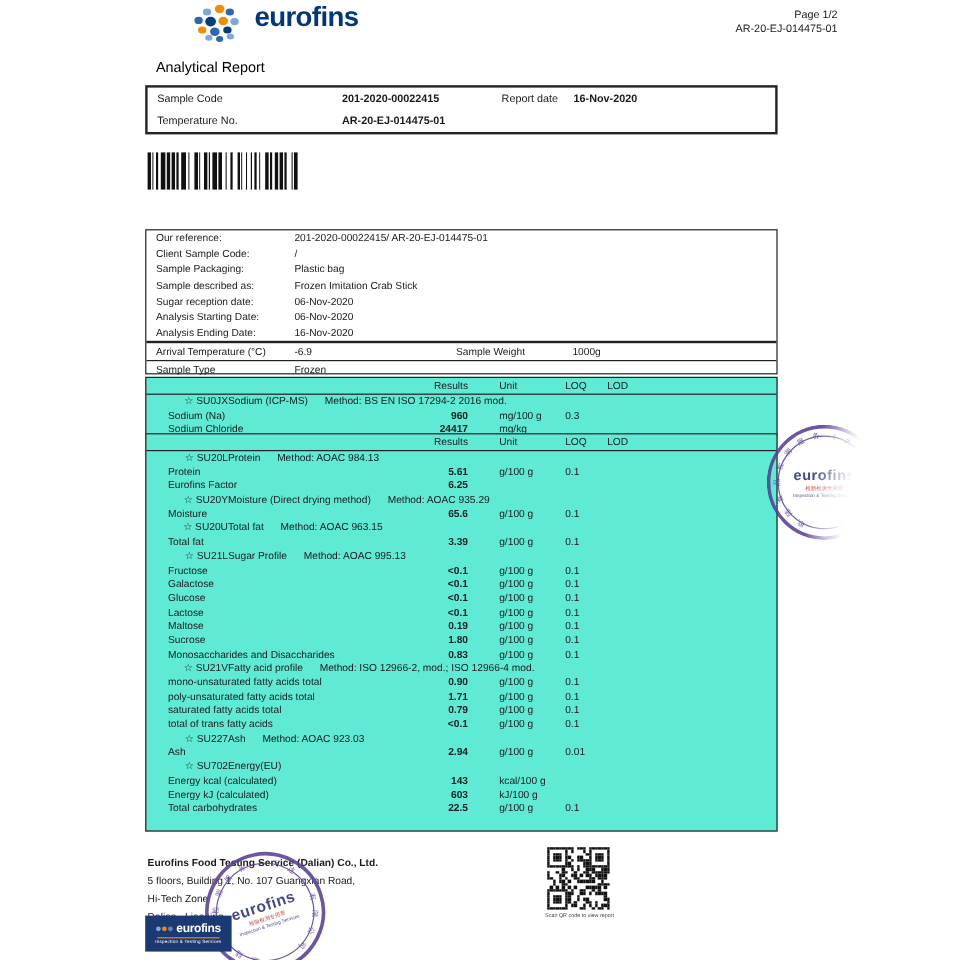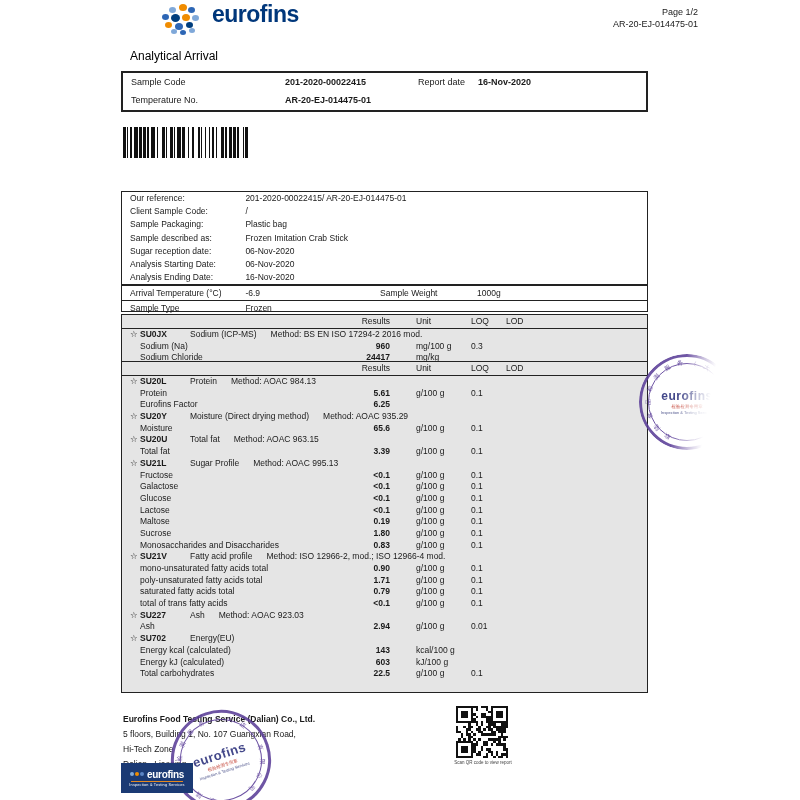--- a/index.html
+++ b/index.html
@@ -28,29 +28,29 @@
   
   .ref-box{position:absolute;left:121px;top:191px;width:525px;height:119px;border:1.5px solid #222;font-size:8.5px;}
   .ref-row{position:relative;height:13.2px;line-height:13.2px;padding-left:8px;}
   .ref-row .lab{display:inline-block;width:113px;}
   .ref-row.thick{border-top:2px solid #222;height:14px;line-height:14px;}
   .ref-row.thin{border-top:1px solid #222;height:14px;line-height:14px;}
   .rf-w-l{position:absolute;left:258px;top:0;}
   .rf-w-v{position:absolute;left:355px;top:0;}
 
   
-  .rtable{position:absolute;left:121px;width:525px;border:1.5px solid #222;background:#e5e5e5;}
+  .rtable{position:absolute;left:121px;width:525px;border:1.5px solid #222;background:#5eead4;}
   .rt1{top:314px;height:49px;}
   .rt2{top:361px;height:330px;}
   .trow{position:relative;height:11.7px;line-height:11.7px;font-size:8.5px;}
   .trow.hdr{height:13px;line-height:13px;border-bottom:1px solid #222;}
   .trow .main{position:absolute;white-space:nowrap;left:18px;top:0;}
   .trow.sec .main{left:8px;}
   .trow .code{display:none;}
-  .trow.sec .code{display:inline-block;width:60px;font-weight:700;}
+  .trow.sec .code{display:inline-block;width:60px;font-weight:400;text-align:right;}
   .trow.sec .method{margin-left:14px;}
   .trow .res{position:absolute;left:204px;width:64px;text-align:right;top:0;font-weight:700;}
   .trow.hdr .res{font-weight:400;}
   .trow .unit{position:absolute;left:294px;top:0;}
   .trow .loq{position:absolute;left:349px;top:0;}
   .trow .lod{position:absolute;left:384px;top:0;}
 
   
   .addr{position:absolute;left:123px;top:712px;font-size:8.5px;line-height:15px;}
   .phones{position:absolute;left:334px;top:714px;font-size:8.5px;line-height:13.5px;}
@@ -108,21 +108,21 @@
       <i style="left: 26px; top: 19px; width: 7px; height: 6px; background: rgb(0, 62, 126);"></i>
       <i style="left: 11px; top: 26px; width: 6px; height: 5px; background: rgb(127, 168, 217);"></i>
       <i style="left: 20px; top: 27px; width: 6px; height: 5px; background: rgb(45, 102, 181);"></i>
       <i style="left: 29px; top: 25px; width: 6px; height: 5px; background: rgb(127, 168, 217);"></i>
     </div>
   <div class="logo-text">eurofins</div>
   <div class="page-meta">
     <div>Page 1/2</div>
     <div>AR-20-EJ-014475-01</div>
   </div>
-  <div class="doc-title">Analytical Arrival</div>
+  <div class="doc-title">Analytical Report</div>
 
   <div class="sample-box">
     <div class="row">
       <span>Sample Code</span>
       <span class="sb-val">201-2020-00022415</span>
       <span class="sb-rdl">Report date</span>
       <span class="sb-rdv">16-Nov-2020</span>
     </div>
     <div class="row">
       <span>Temperature No.</span>

